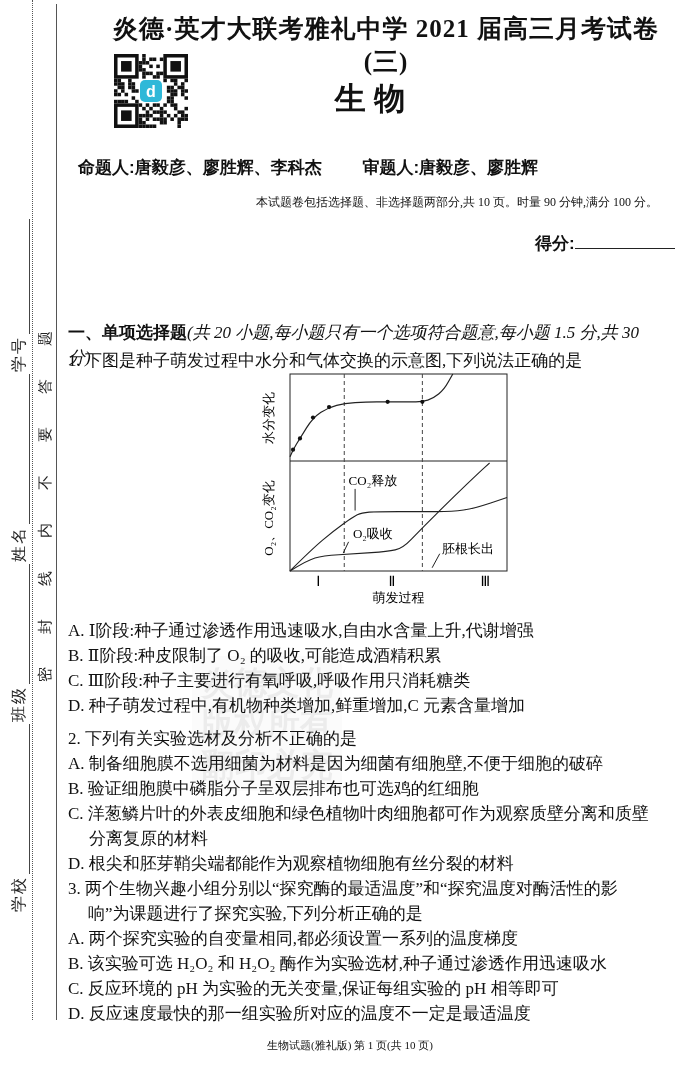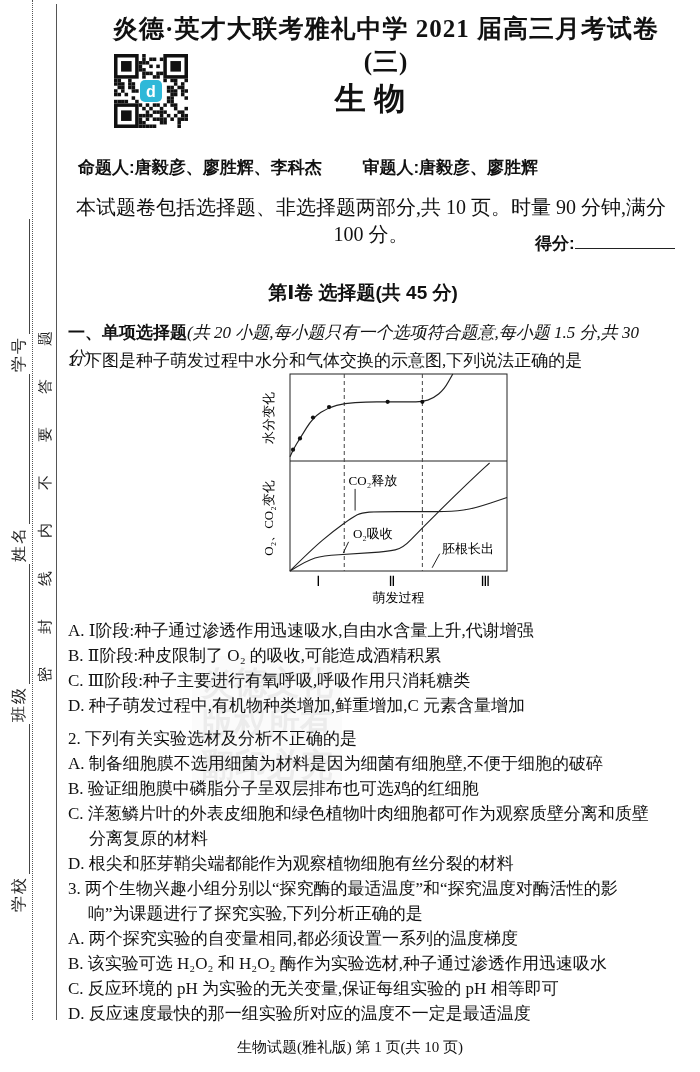--- a/index.html
+++ b/index.html
@@ -23,39 +23,39 @@
   
   .header-title{position:absolute;left:96px;top:12px;width:580px;text-align:center;
                 font-size:25px;font-weight:bold;letter-spacing:1px;
                 font-family:"Liberation Serif","DejaVu Serif",serif;}
   .qr{position:absolute;left:114px;top:54px;width:74px;height:74px;}
   .subject-title{position:absolute;left:80px;top:78px;width:580px;text-align:center;
                  font-size:31px;font-weight:bold;font-family:"Liberation Sans","DejaVu Sans",sans-serif;}
   .setters{position:absolute;left:60px;top:156px;width:600px;text-align:left;
            font-size:17px;font-weight:bold;font-family:"Liberation Sans","DejaVu Sans",sans-serif;}
   .setters span{margin:0 18px;}
-  .instructions{position:absolute;left:76px;top:194px;width:590px;text-align:center;font-size:20px;}
+  .instructions{position:absolute;left:68px;top:194px;width:590px;text-align:right;font-size:12px;}
   .score-line{position:absolute;left:535px;top:232px;font-size:17px;font-weight:bold;
               font-family:"Liberation Sans","DejaVu Sans",sans-serif;}
   .score-line .blank{display:inline-block;width:100px;border-bottom:1px solid #222;height:16px;}
   .section-title{position:absolute;left:68px;top:280px;width:590px;text-align:center;
                  font-size:19px;font-weight:bold;font-family:"Liberation Sans","DejaVu Sans",sans-serif;}
   
   .content{position:absolute;left:68px;width:588px;font-size:17px;line-height:25px;}
   .part-line{top:320px;}
   .part-line b{font-family:"Liberation Sans","DejaVu Sans",sans-serif;font-size:17px;}
   .part-line i{font-style:italic;}
   .qline{padding-left:20px;text-indent:-20px;}
   .option{padding-left:21px;text-indent:-21px;}
   #q1stem{top:348px;}
   #q1opts{top:618px;}
   #q2{top:726px;}
   #q3{top:876px;}
   .figure{position:absolute;left:255px;top:372px;width:260px;height:240px;}
-  .footer{position:absolute;left:0;top:1038px;width:700px;text-align:center;font-size:15px;}
+  .footer{position:absolute;left:0;top:1038px;width:700px;text-align:center;font-size:11px;}
 </style>
 </head>
 <body>
 
 <div class="sheet">
 
   <div class="dotted-line"></div>
   <div class="solid-line"></div>
   <div class="fields-strip">
     <span>学校</span>
@@ -209,21 +209,20 @@
       </svg></div>
   <div class="subject-title">生      物</div>
   <div class="setters">
     <span>命题人:唐毅彦、廖胜辉、李科杰</span>
     <span>审题人:唐毅彦、廖胜辉</span>
   </div>
   <div class="instructions">本试题卷包括选择题、非选择题两部分,共 10 页。时量 90 分钟,满分 100 分。</div>
   <div class="score-line">
     <span>得分:</span><span class="blank"></span>
   </div>
-  <div class="section-title">第Ⅰ卷  选择题(共 45 分)</div>
 
   <div class="content part-line" style="position:absolute">
     <b>一、单项选择题</b><i>(共 20 小题,每小题只有一个选项符合题意,每小题 1.5 分,共 30 分)</i>
   </div>
 
   <div class="content" style="position:absolute" id="q1stem">
     <div class="qline"><span>1.</span> <span>下图是种子萌发过程中水分和气体交换的示意图,下列说法正确的是</span></div>
   </div>
 
   <div class="figure">

